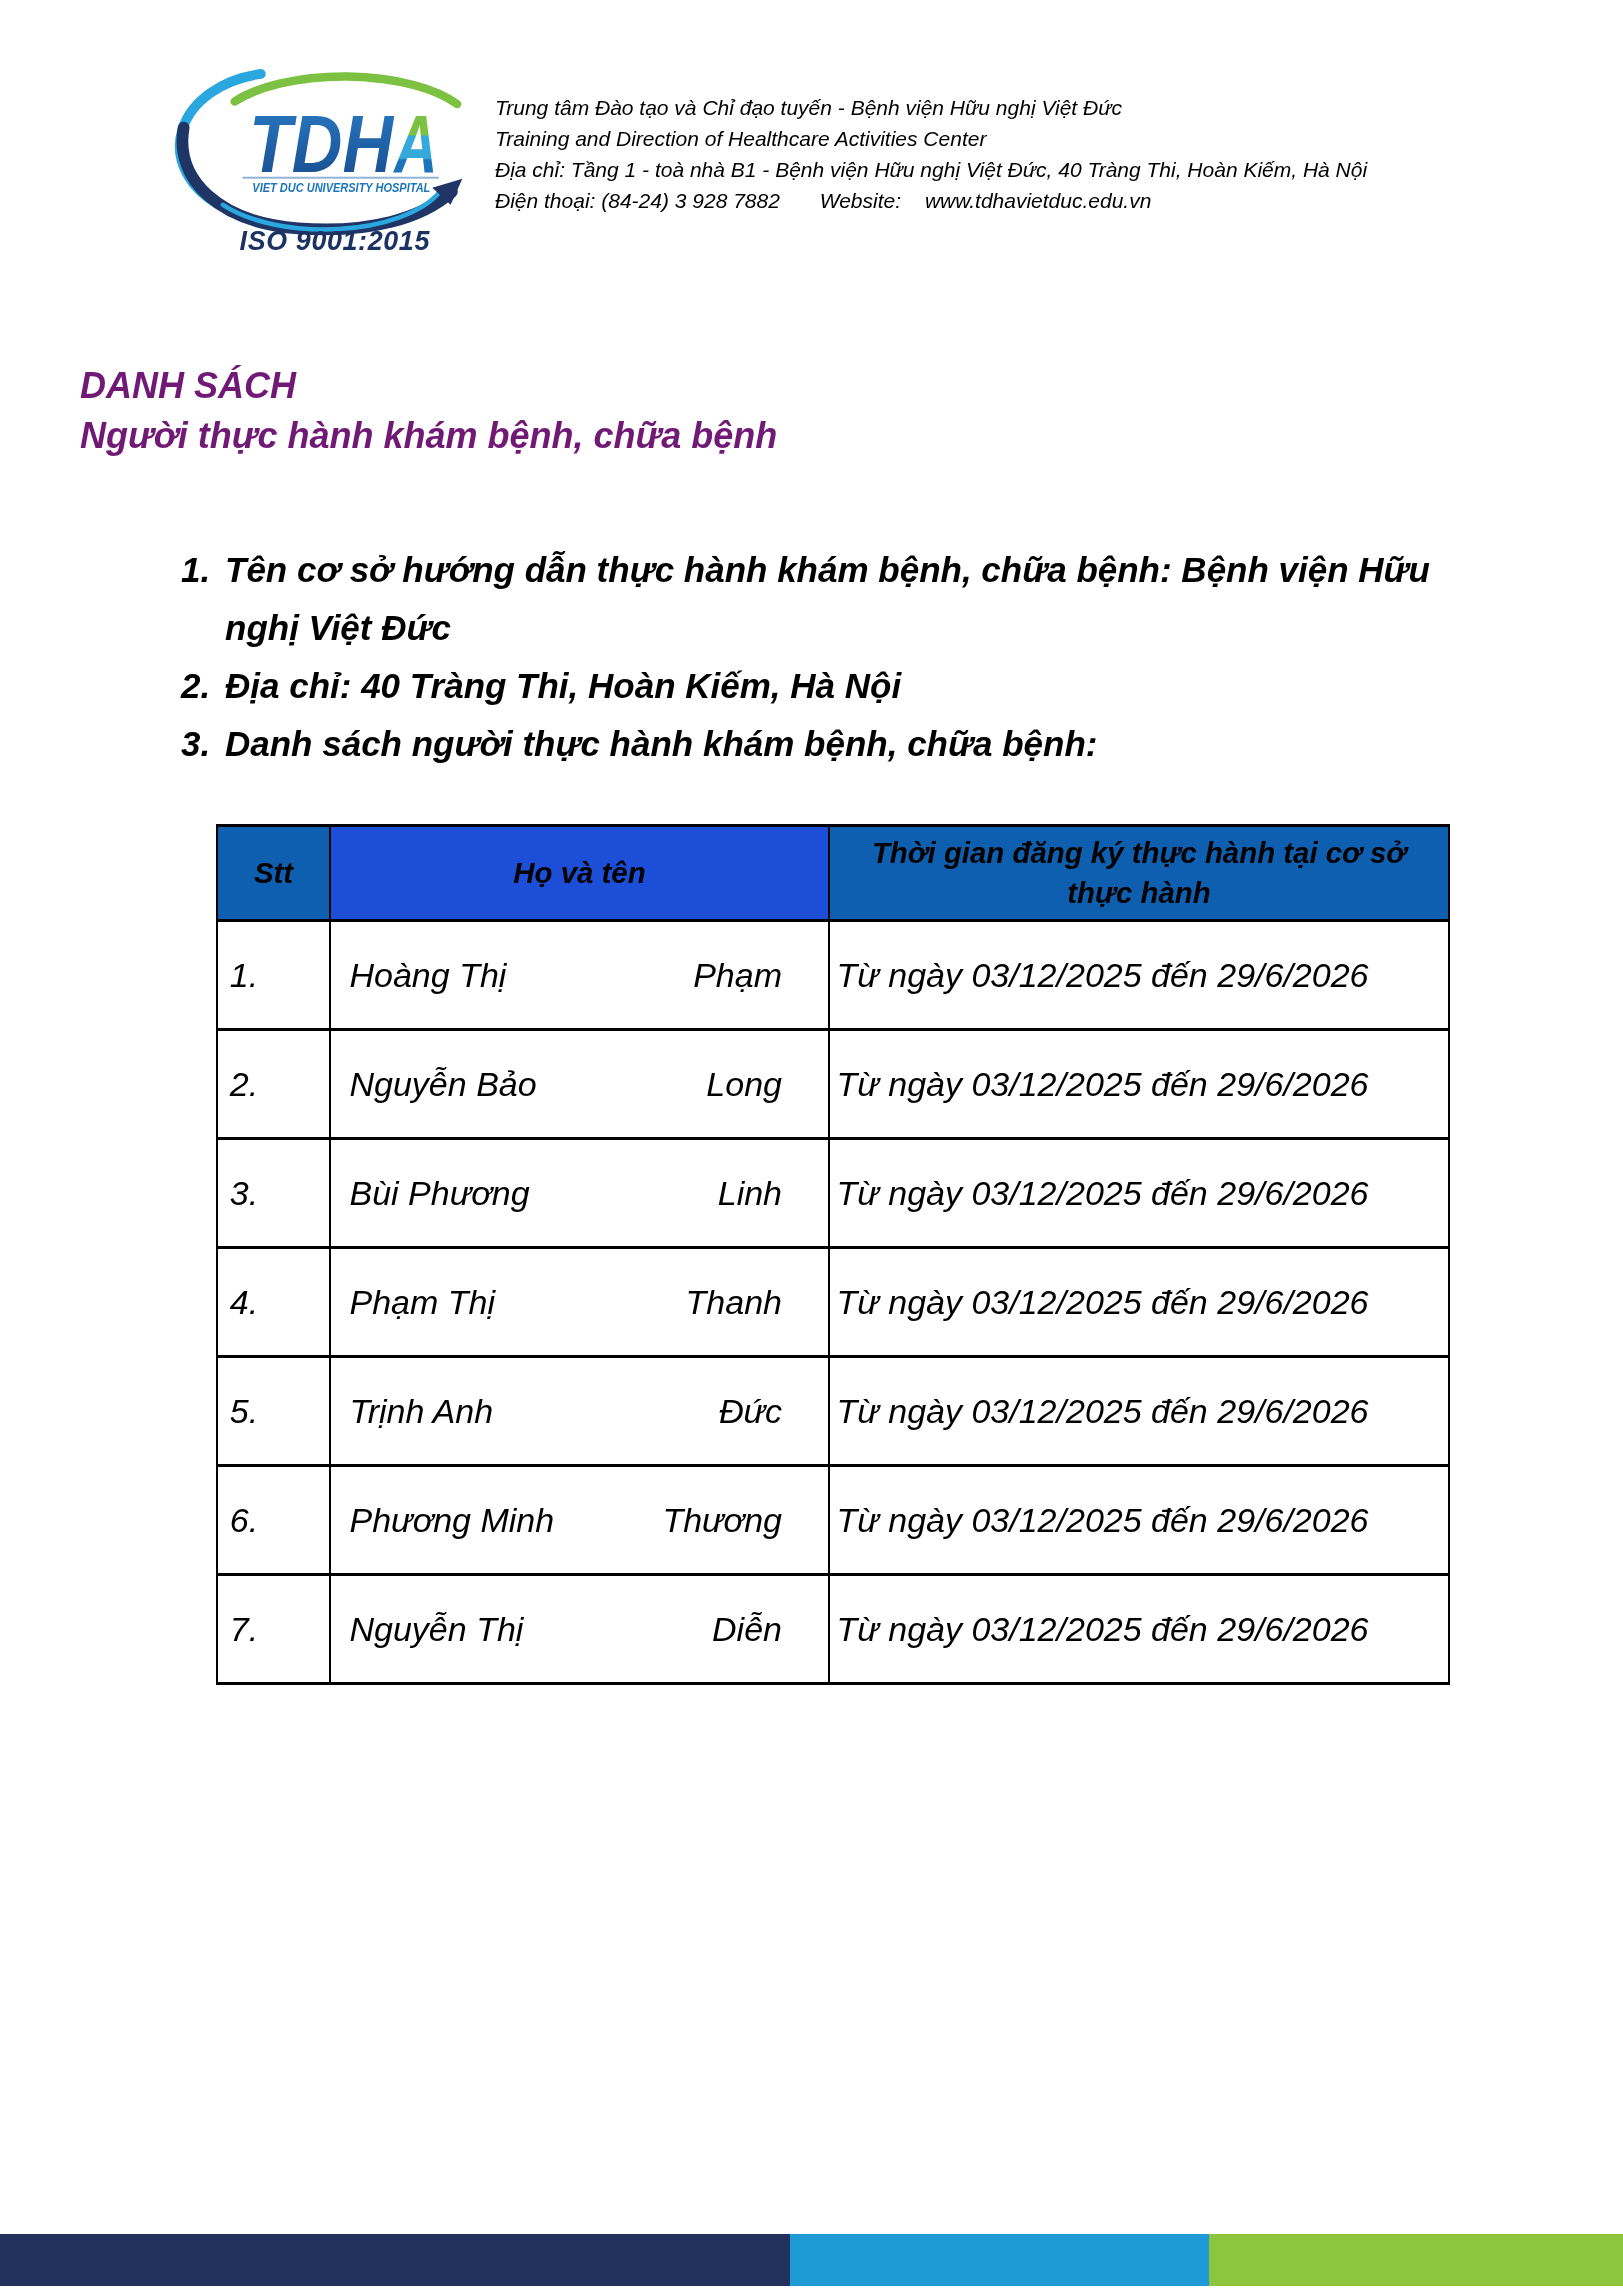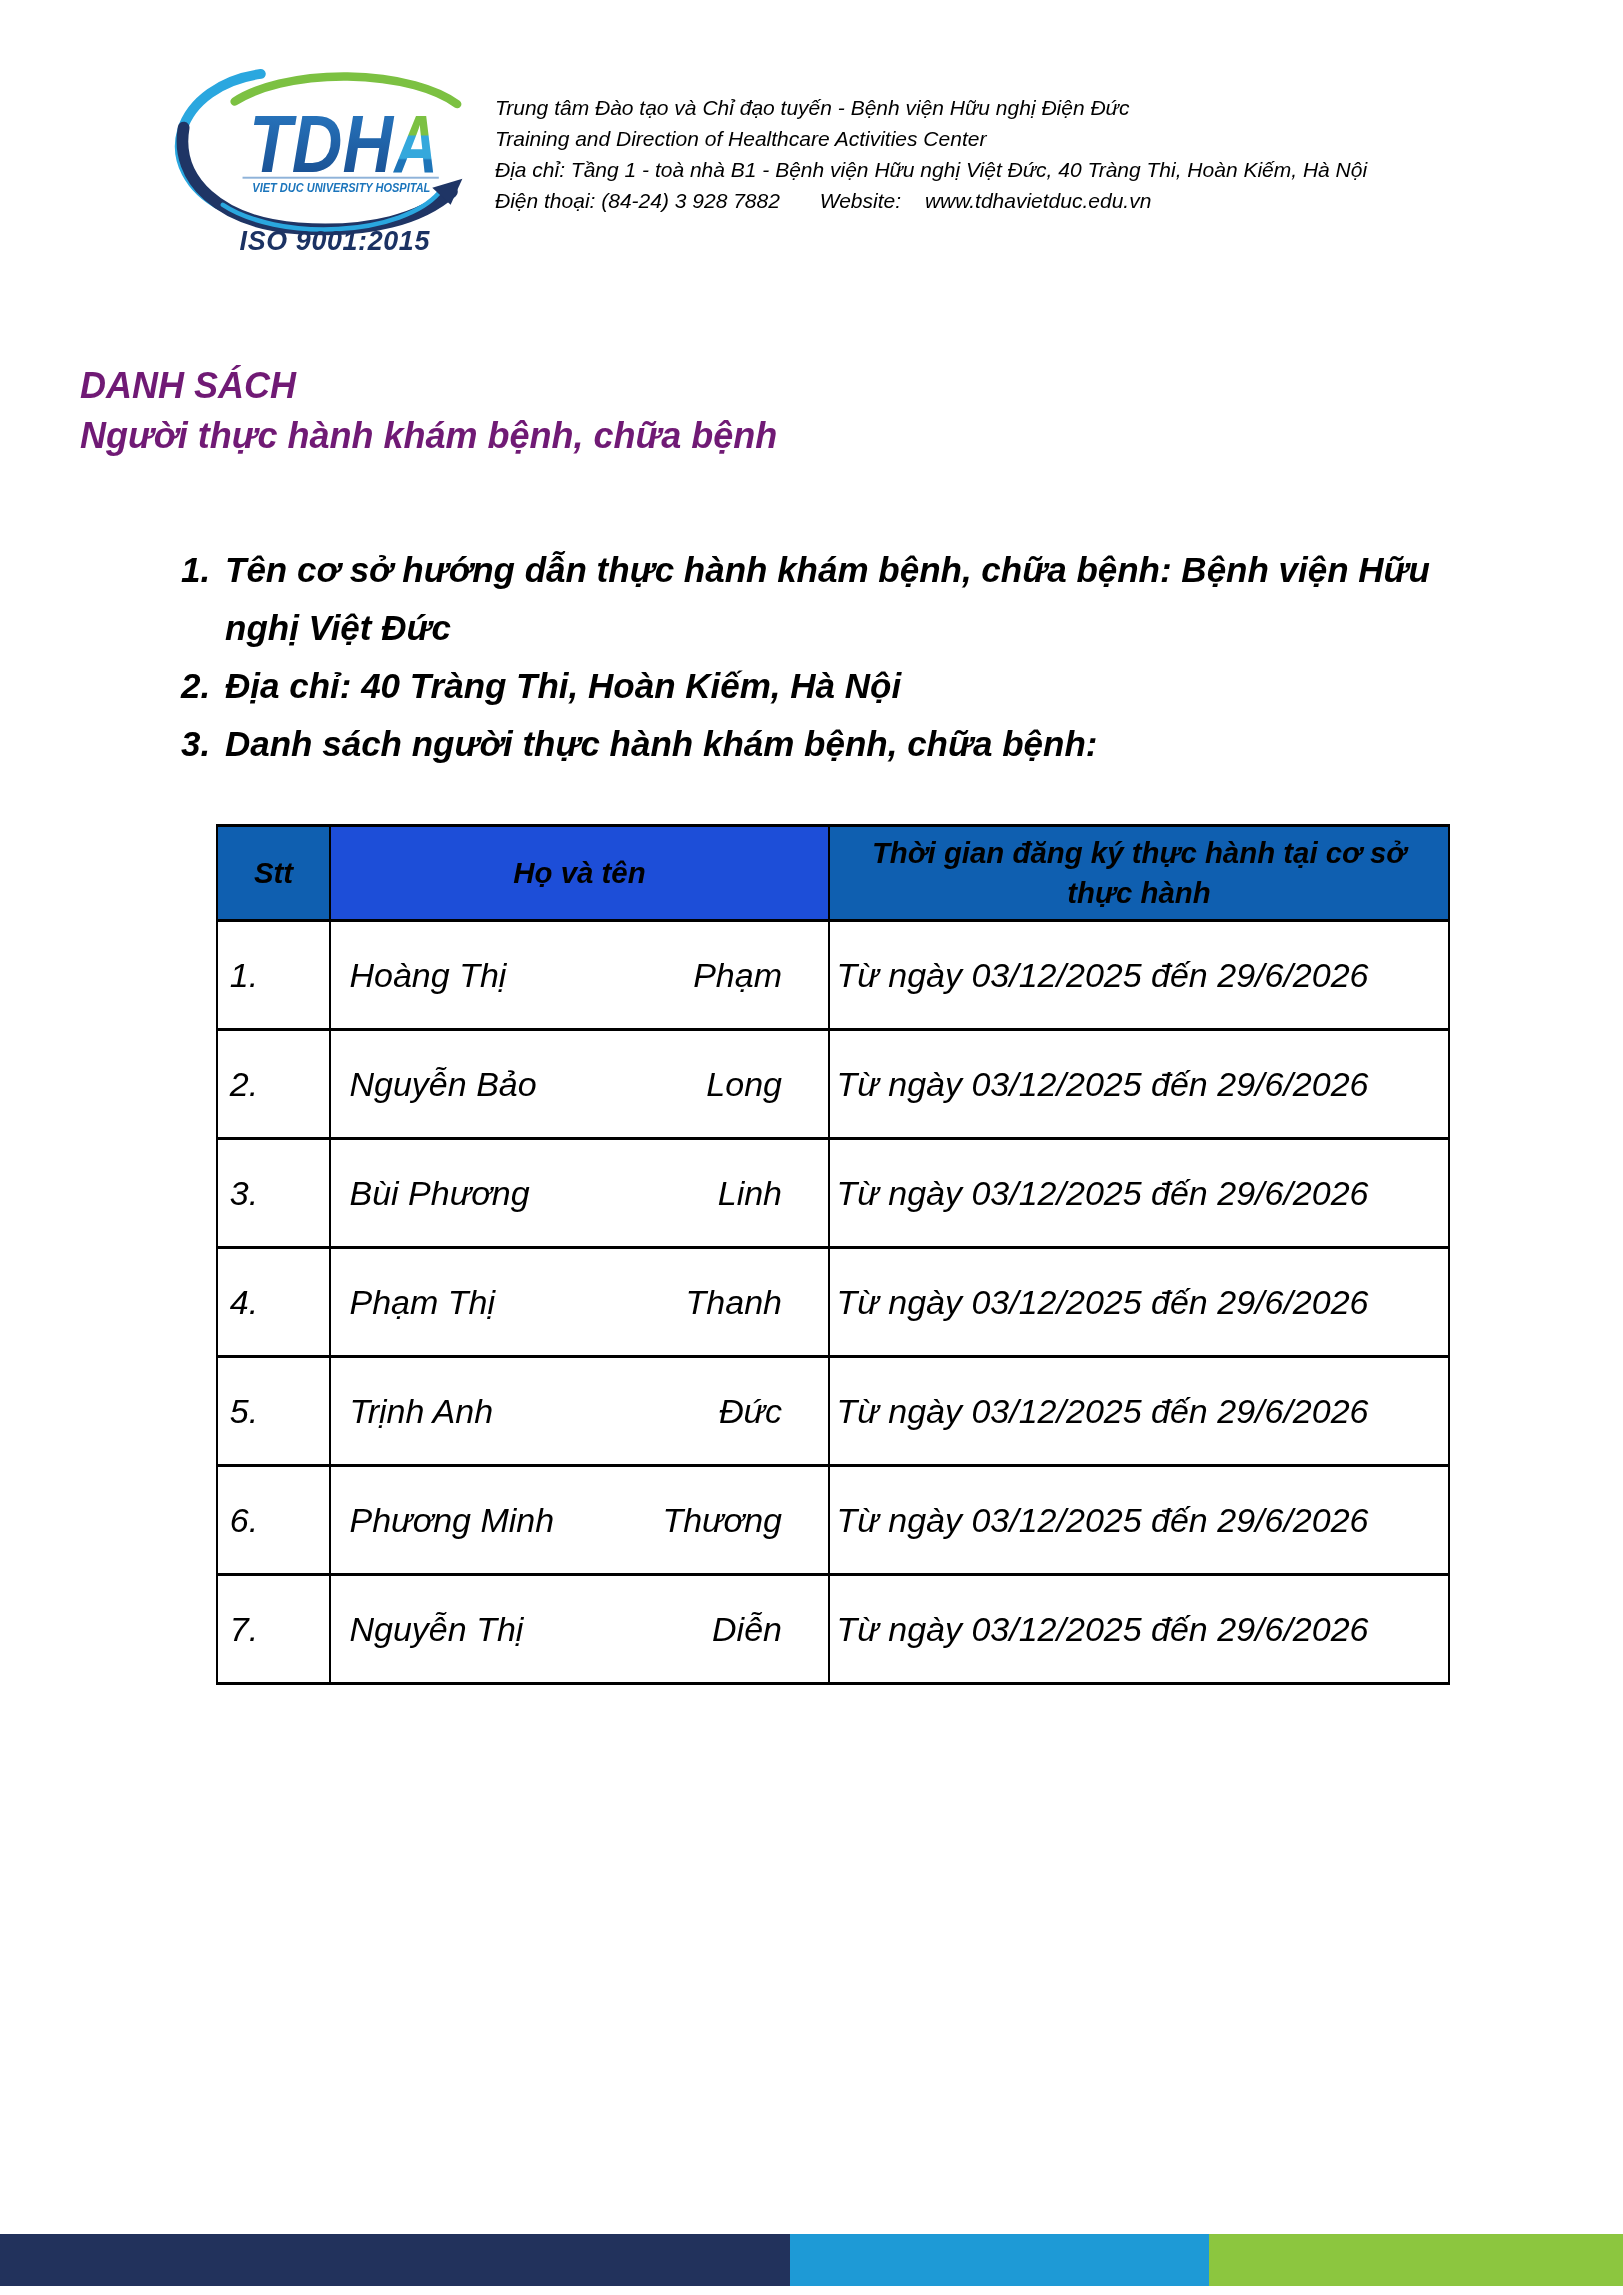--- a/index.html
+++ b/index.html
@@ -87,21 +87,21 @@
 
       <text x="130" y="168" font-family="Liberation Sans, sans-serif" font-size="125" font-weight="bold" fill="url(#gradTDH)" textLength="220" lengthAdjust="spacingAndGlyphs">TDH</text>
       <text x="352" y="168" font-family="Liberation Sans, sans-serif" font-size="125" font-weight="bold" fill="url(#gradA)" textLength="66" lengthAdjust="spacingAndGlyphs">A</text>
       <rect x="120" y="175" width="300" height="3" fill="#8FB3D9"></rect>
       <text x="135" y="199" font-family="Liberation Sans, sans-serif" font-size="20" font-weight="bold" fill="#1B75BC" textLength="272" lengthAdjust="spacingAndGlyphs">VIET DUC UNIVERSITY HOSPITAL</text>
       <text x="261" y="287" text-anchor="middle" font-family="Liberation Sans, sans-serif" font-size="41" font-weight="bold" letter-spacing="1" fill="#1B3263">ISO 9001:2015</text>
     </svg>
   </div>
 
   <div class="header-text">
-    <div class="ht-line">Trung tâm Đào tạo và Chỉ đạo tuyến - Bệnh viện Hữu nghị Điện Đức</div>
+    <div class="ht-line">Trung tâm Đào tạo và Chỉ đạo tuyến - Bệnh viện Hữu nghị Việt Đức</div>
     <div class="ht-line">Training and Direction of  Healthcare Activities Center</div>
     <div class="ht-line">Địa chỉ: Tầng 1 - toà nhà B1 - Bệnh viện Hữu nghị Việt Đức, 40 Tràng Thi, Hoàn Kiếm, Hà Nội</div>
     <div class="ht-line">
       <span>Điện thoại: (84-24) 3 928 7882</span>
       <span class="website-label">Website:</span>
       <span class="website-url">www.tdhavietduc.edu.vn</span>
     </div>
   </div>
 
   <div class="doc-title">

